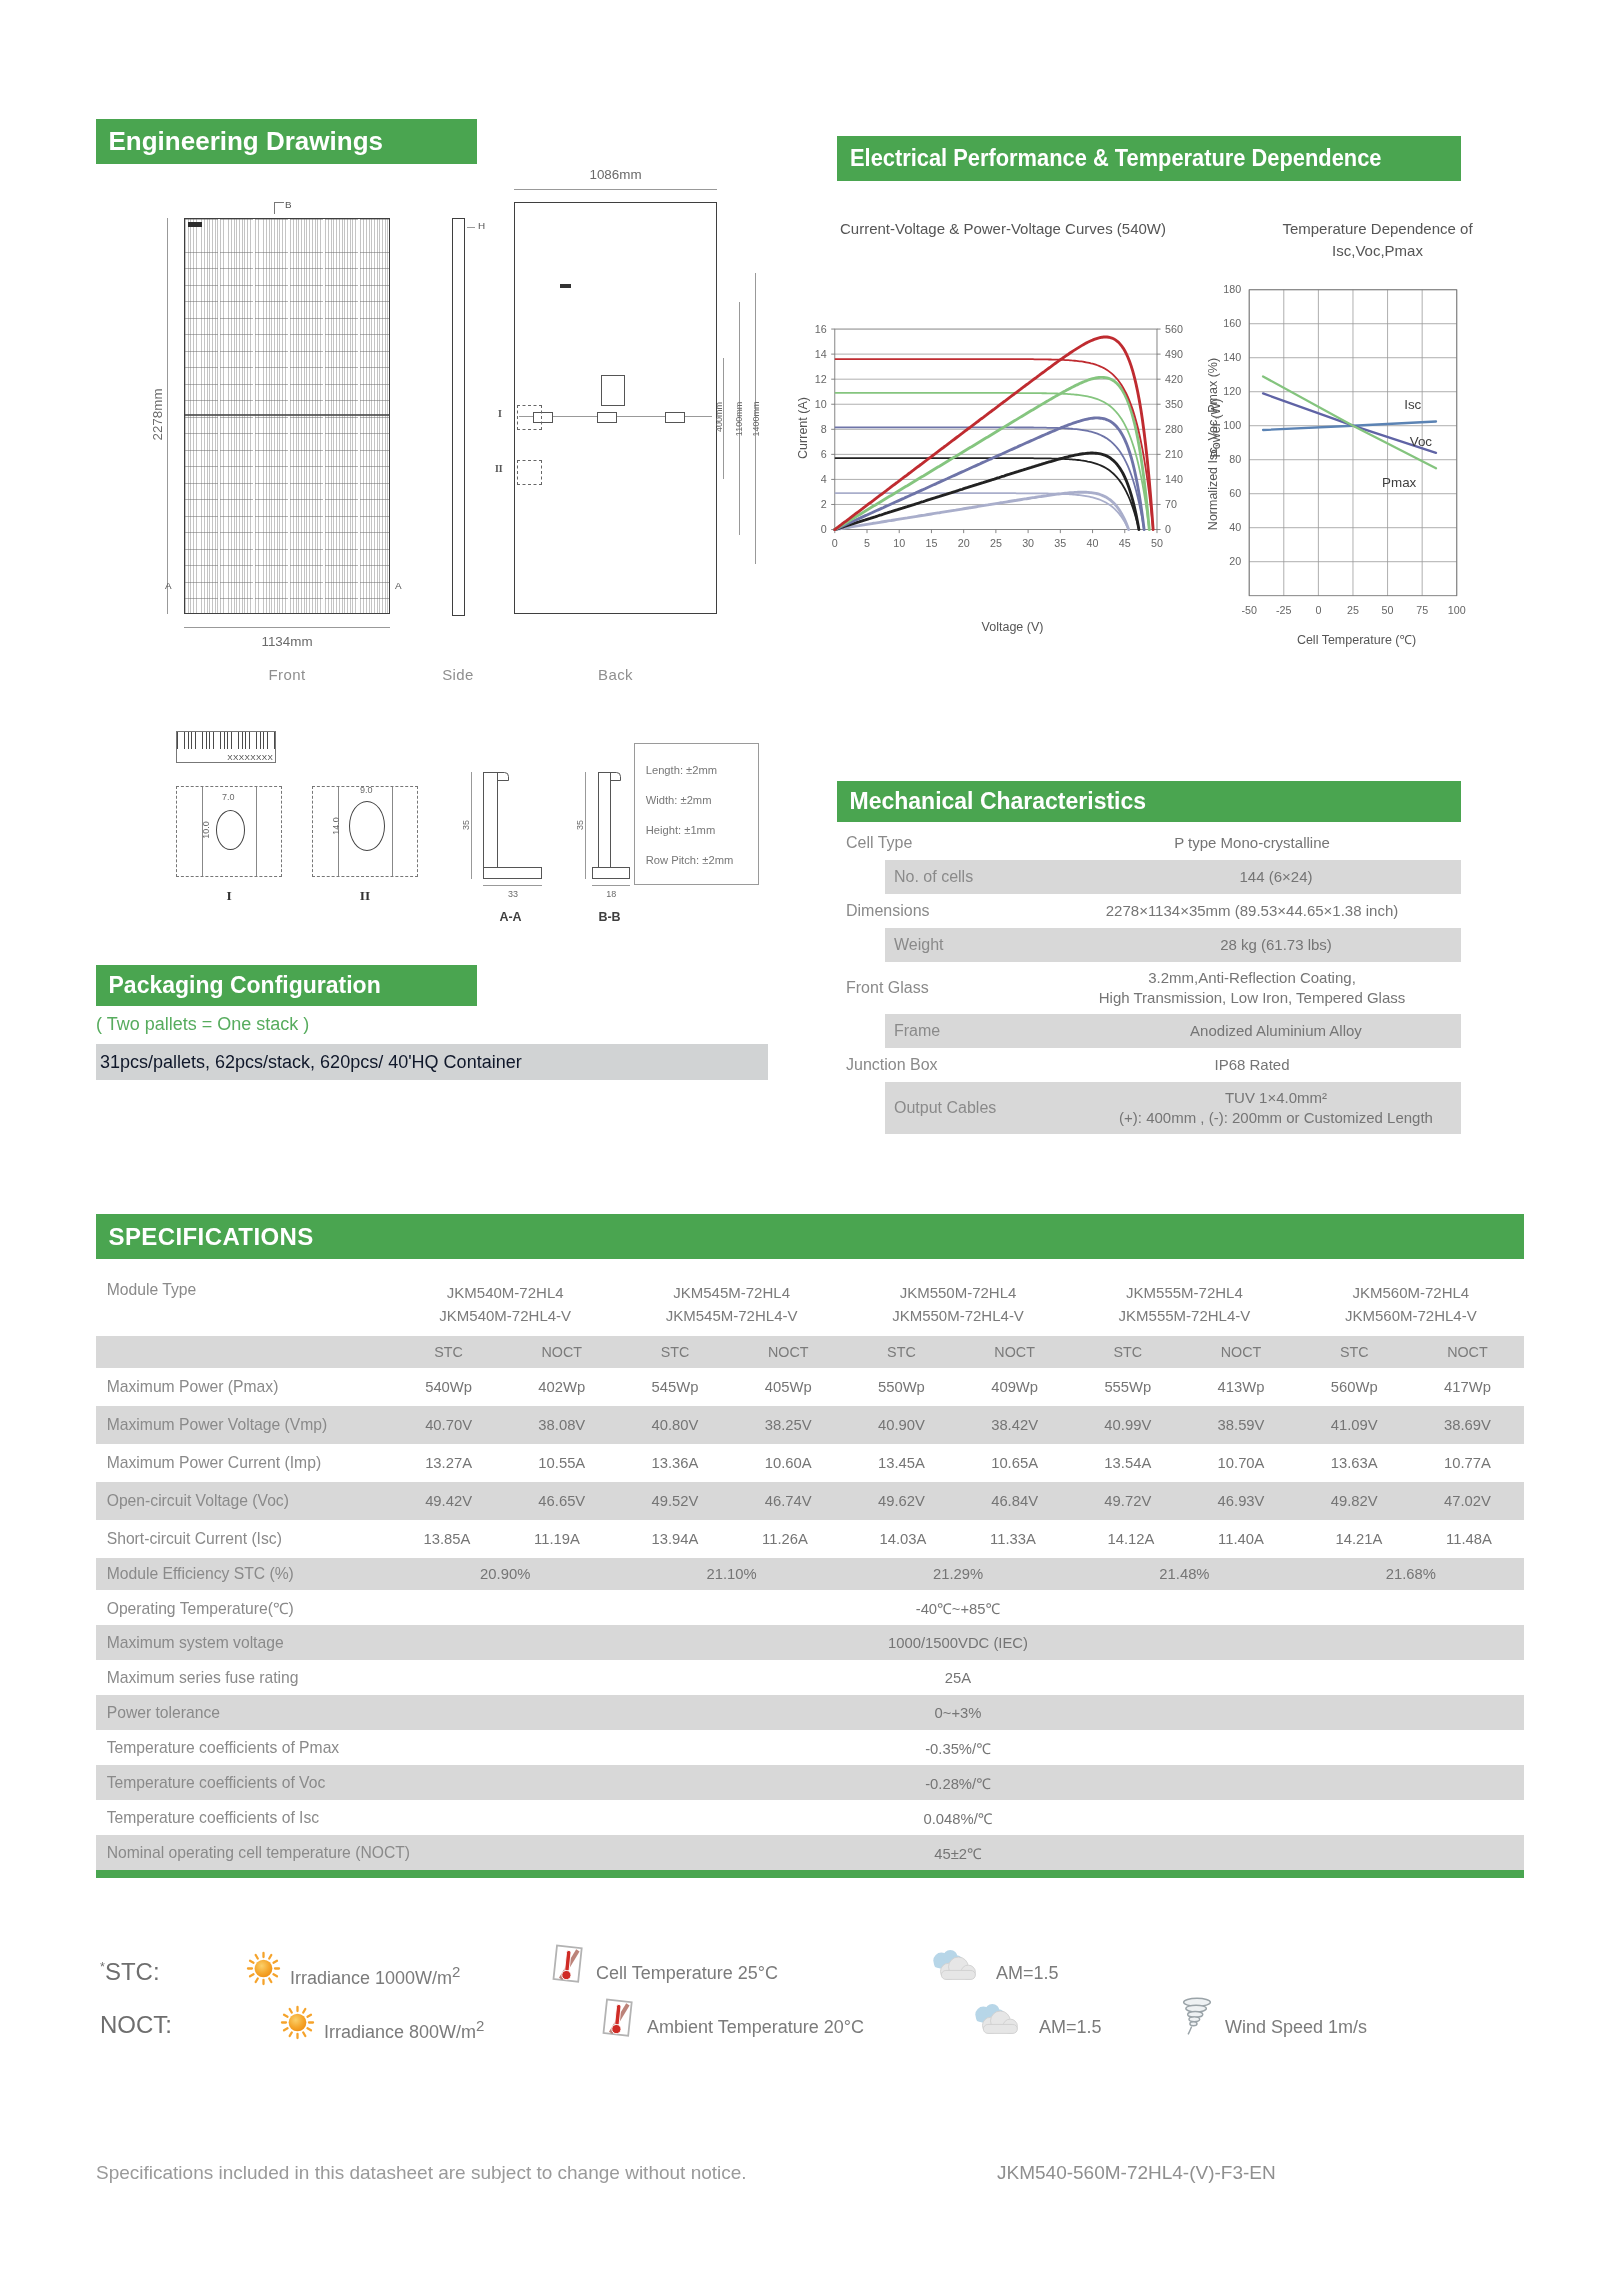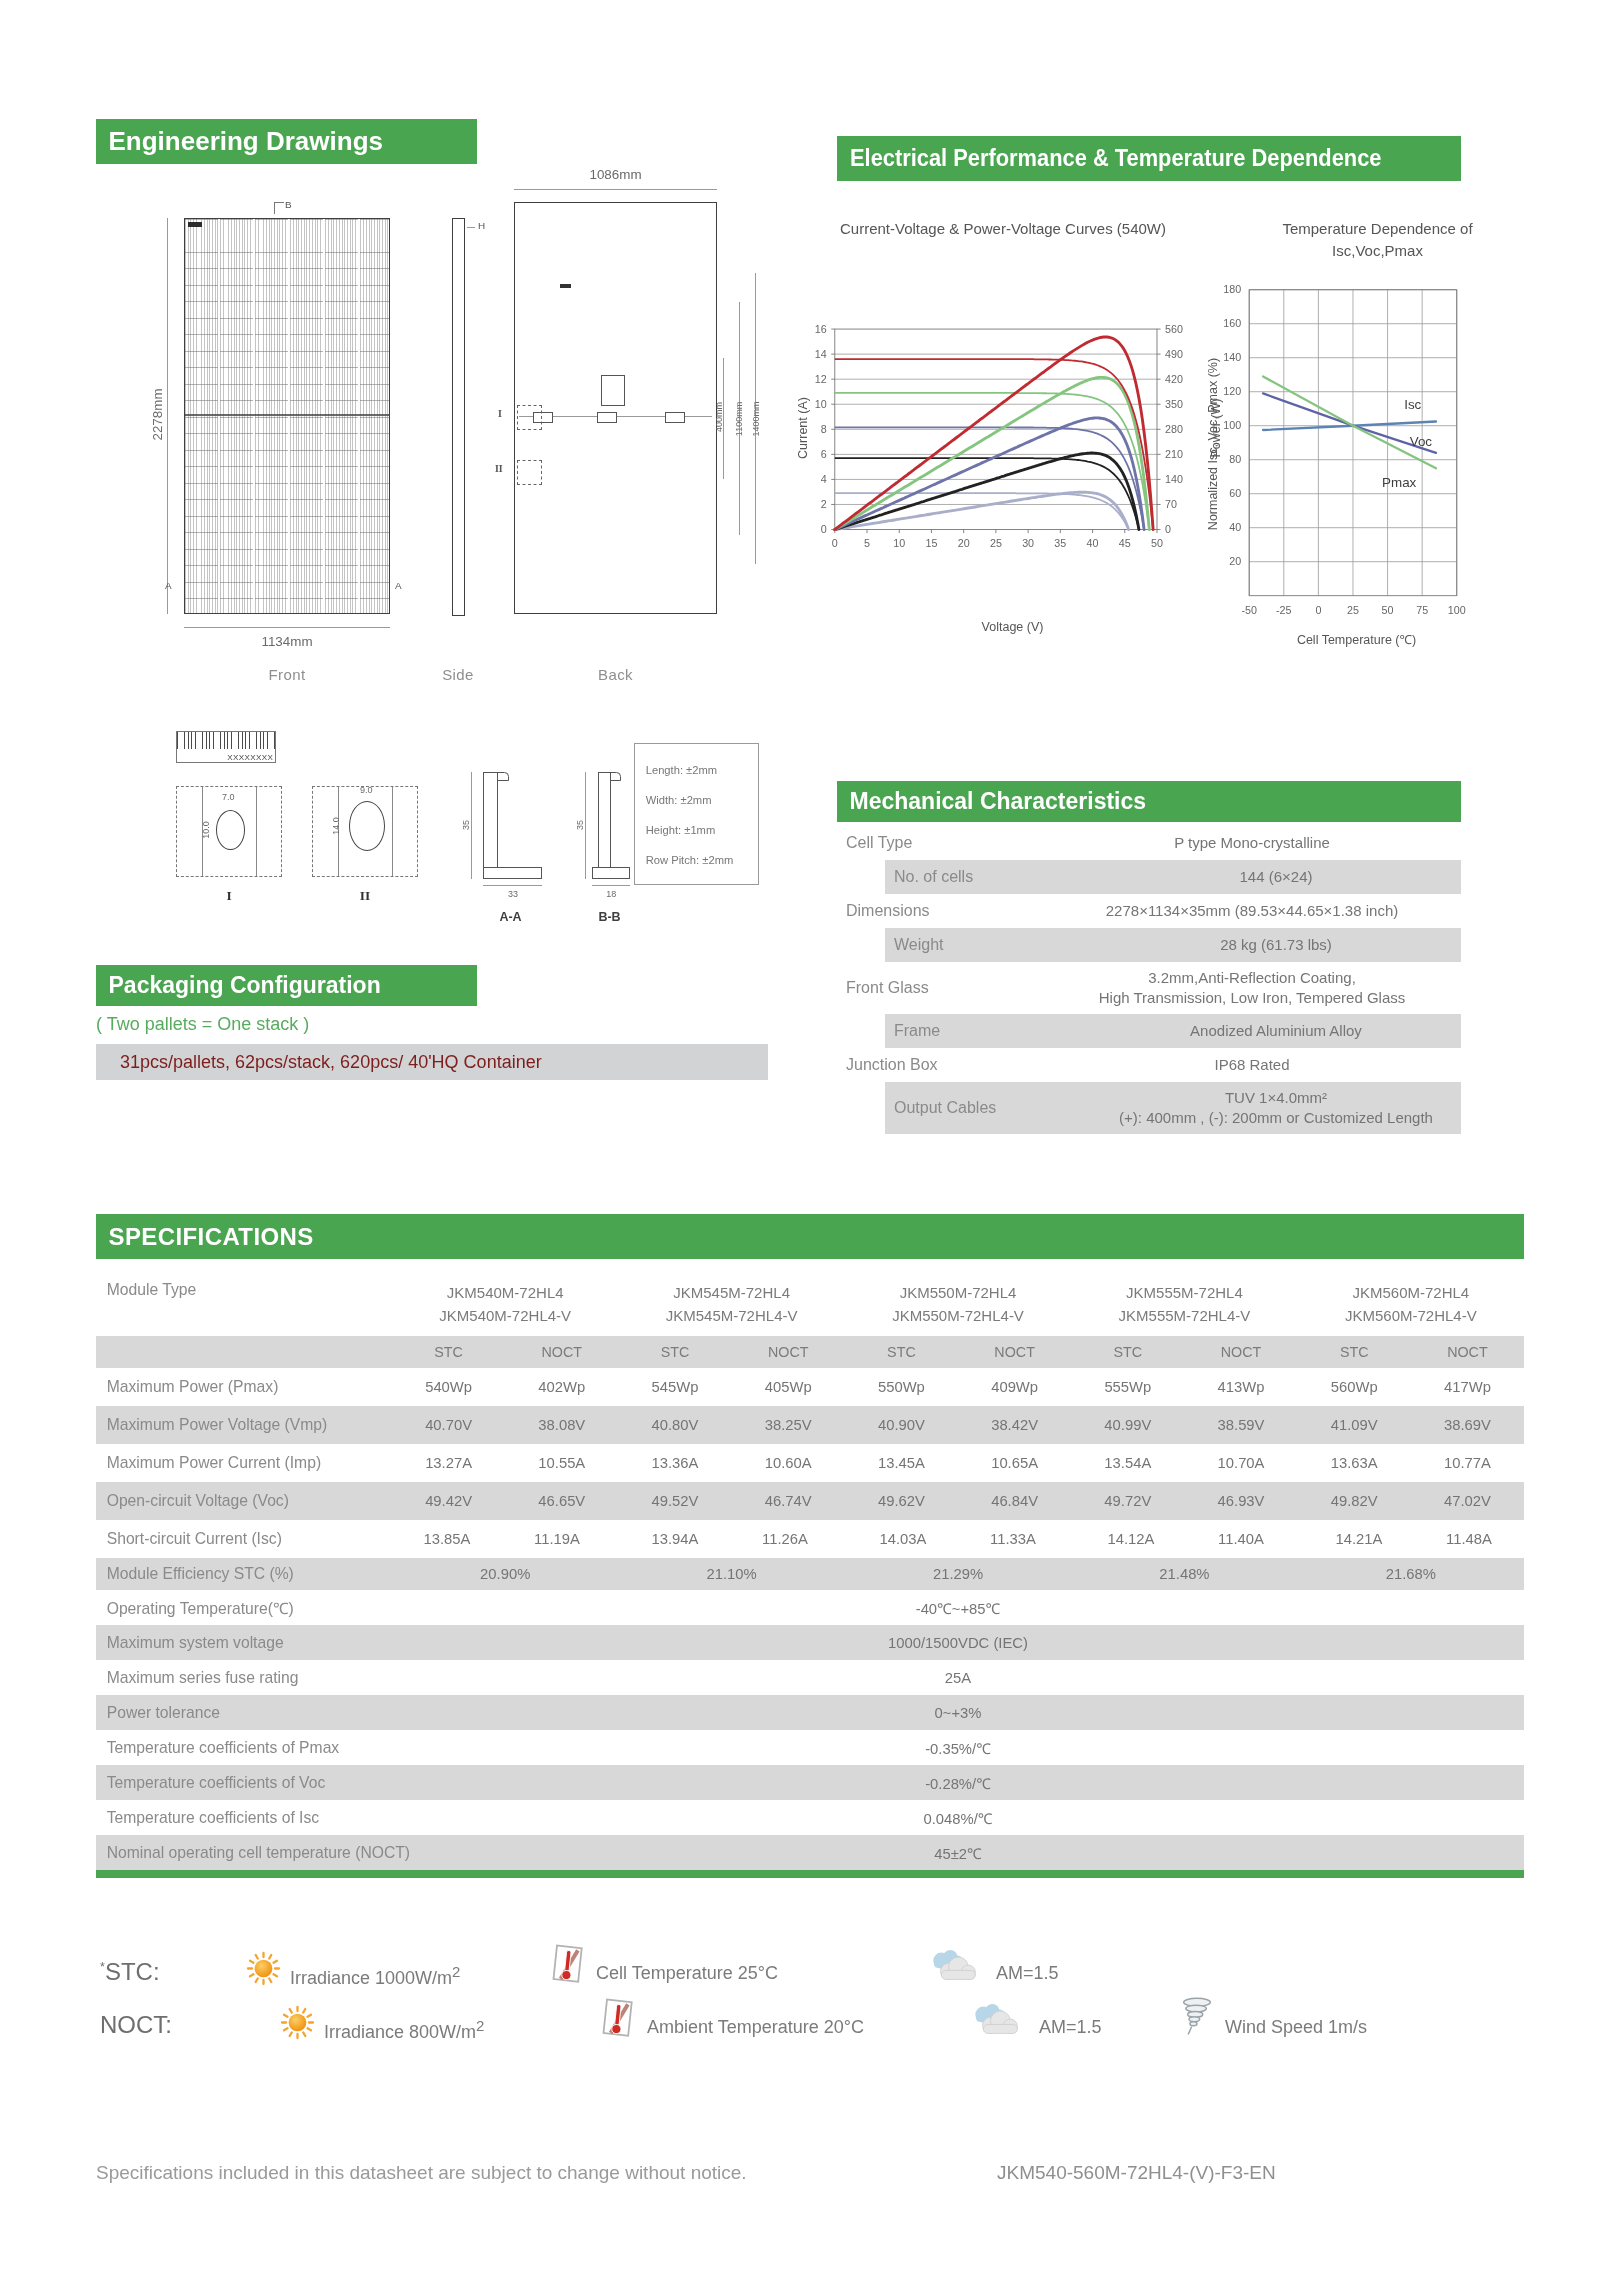--- a/index.html
+++ b/index.html
@@ -72,21 +72,21 @@
   .mech-row{display:flex;min-height:34px;align-items:center;}
   .mech-row.tall{min-height:52px;}
   .mech-row.shaded{background:var(--row-gray);margin-left:48px;}
   .mech-label{width:206px;padding-left:9px;font-size:16px;color:var(--label);box-sizing:border-box;}
   .mech-val{flex:1;text-align:center;font-size:15px;color:var(--val);line-height:19.7px;}
   .mech-val div:empty{display:none;}
 
   
   #pack-sub{left:96px;top:1014px;font-size:18px;color:var(--green-light);}
   #pack-band{left:96px;top:1044px;width:672px;height:36px;background:var(--pack-gray);
-             line-height:36px;padding-left:24px;font-size:18px;color:#7f1d1d;box-sizing:border-box;}
+             line-height:36px;padding-left:4px;font-size:18px;color:#0f172a;box-sizing:border-box;}
 
   
   #spec-table{position:absolute;left:96px;top:1272px;width:1428px;}
   .spec-row{display:flex;align-items:center;}
   .spec-row.shaded{background:var(--row-gray);}
   .spec-label{width:296px;padding-left:10.7px;font-size:15.7px;color:var(--label);
               box-sizing:border-box;white-space:nowrap;}
   .spec-col{flex:1;display:flex;}
   .spec-col span{flex:1;text-align:center;font-size:14.8px;color:var(--val);}
   .spec-modrow{height:64px;align-items:flex-start;padding-top:9px;box-sizing:border-box;}

